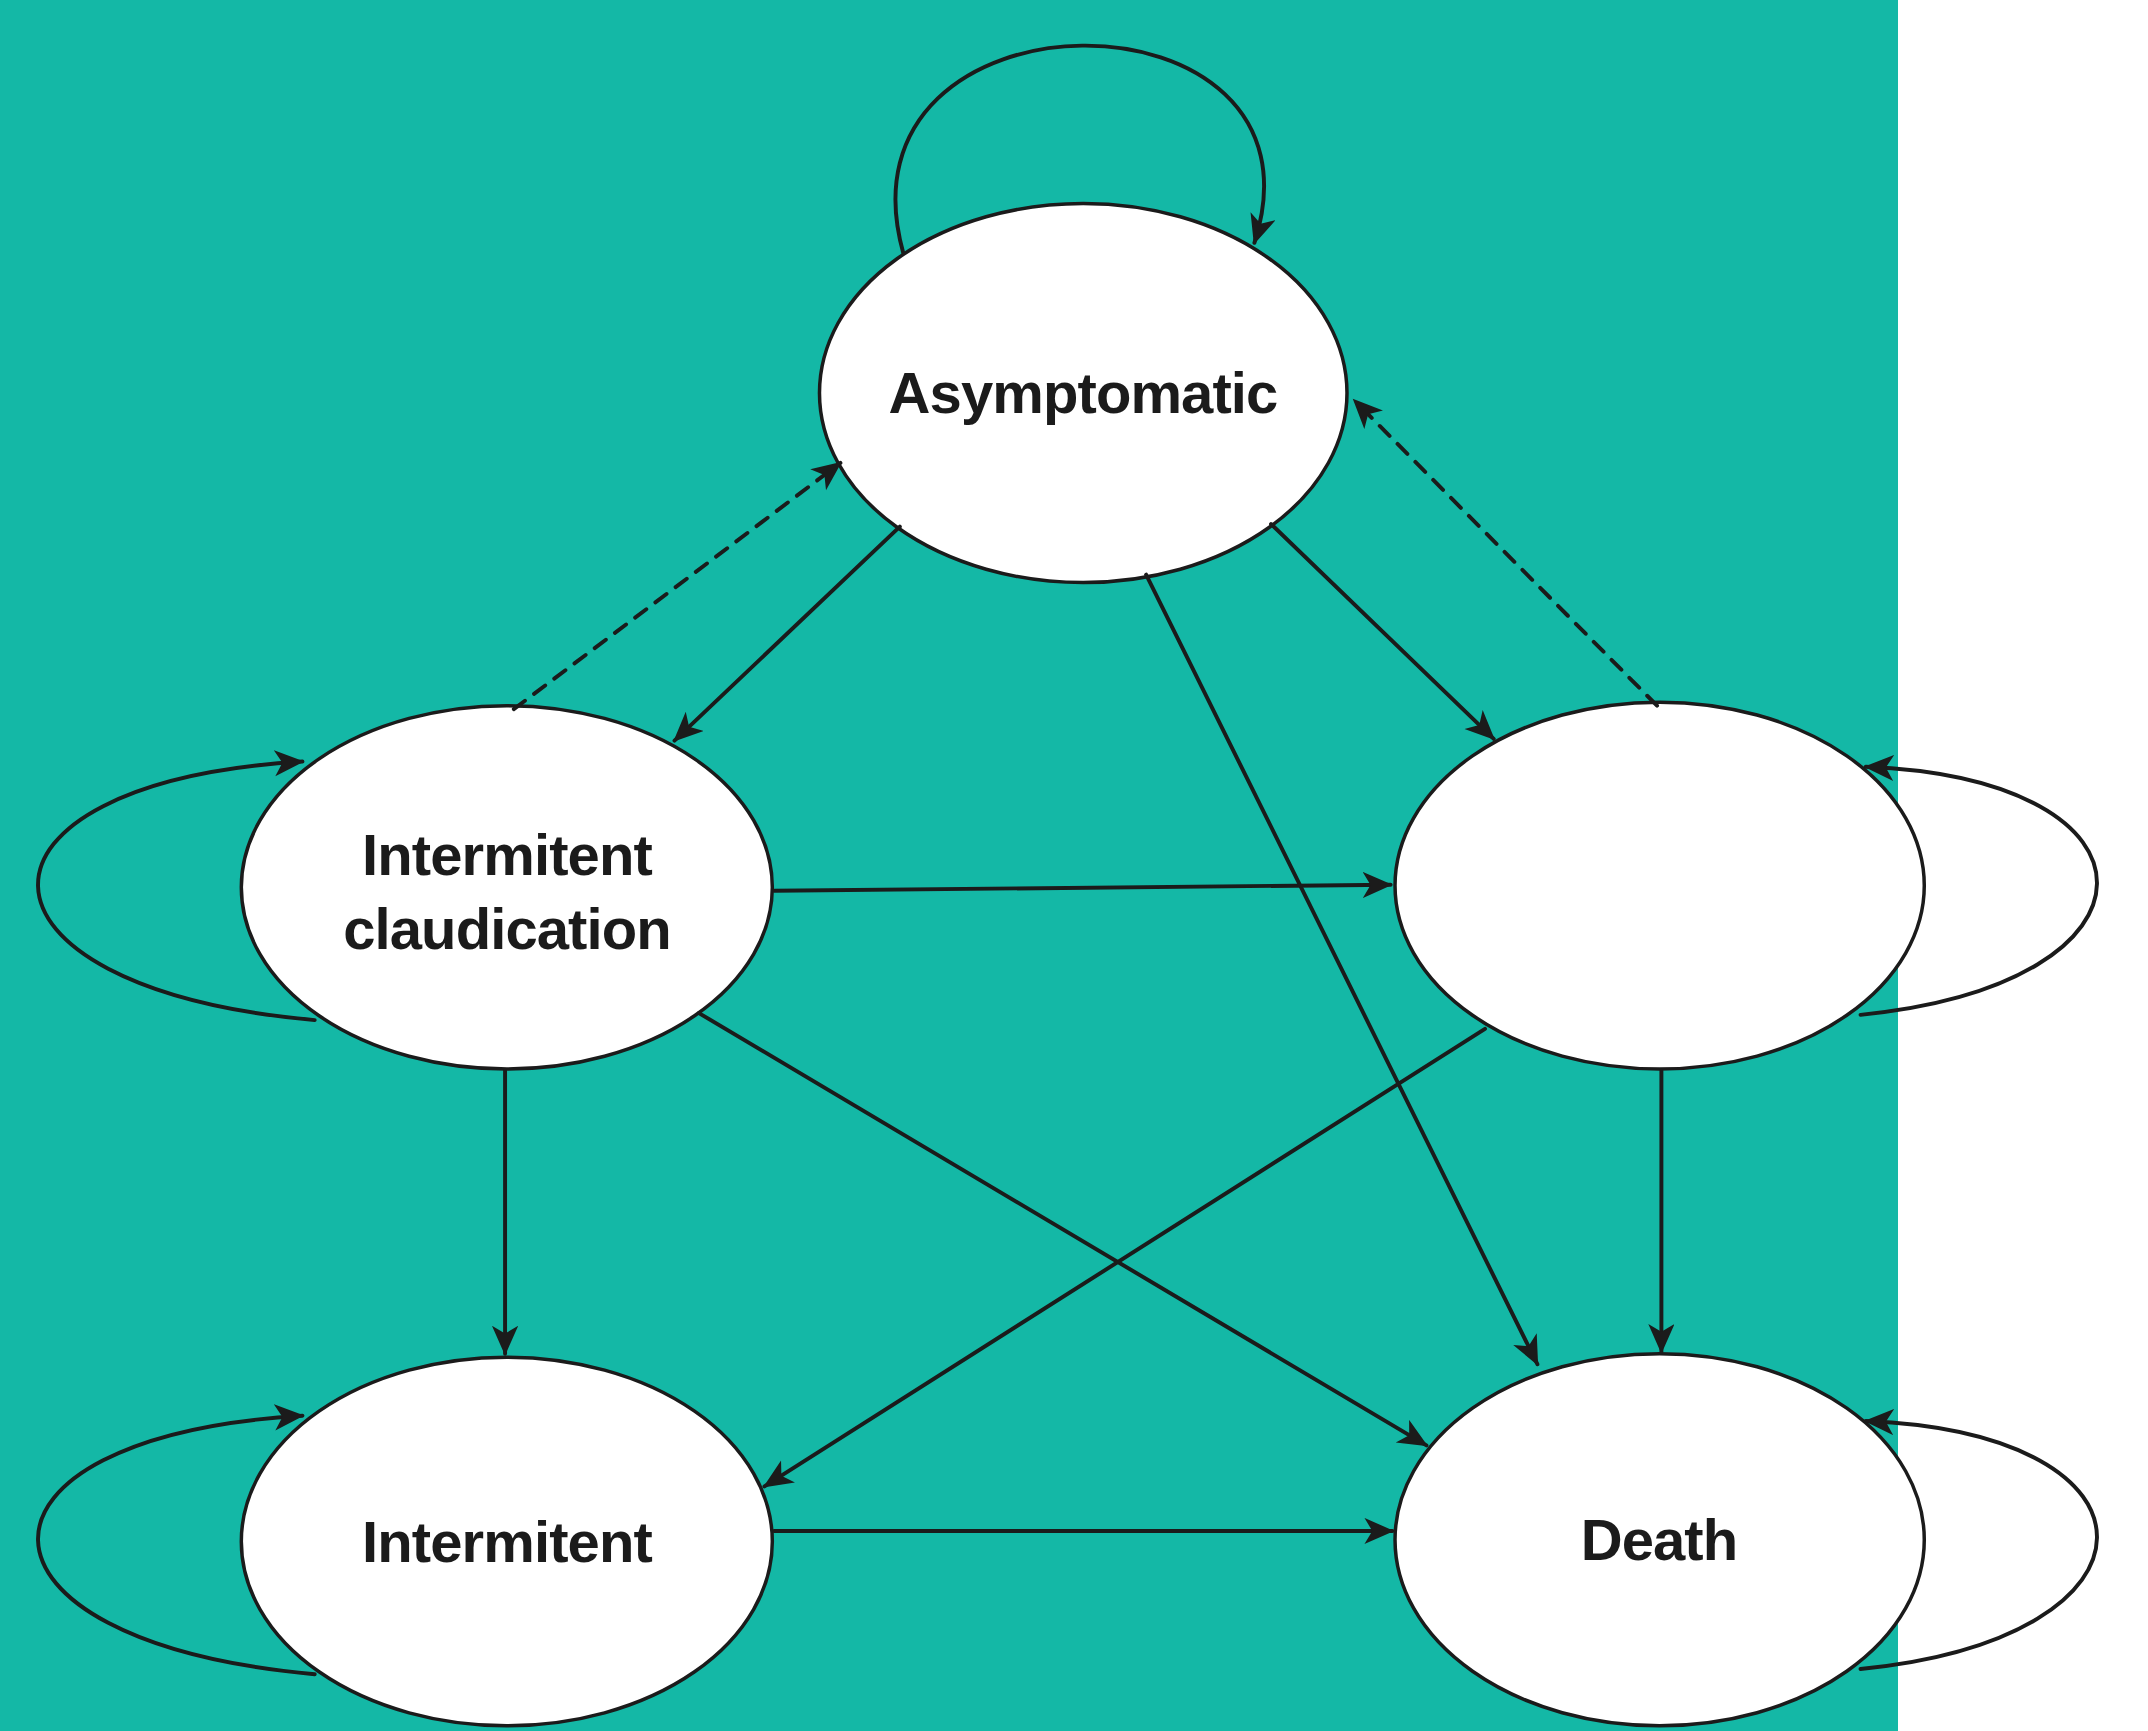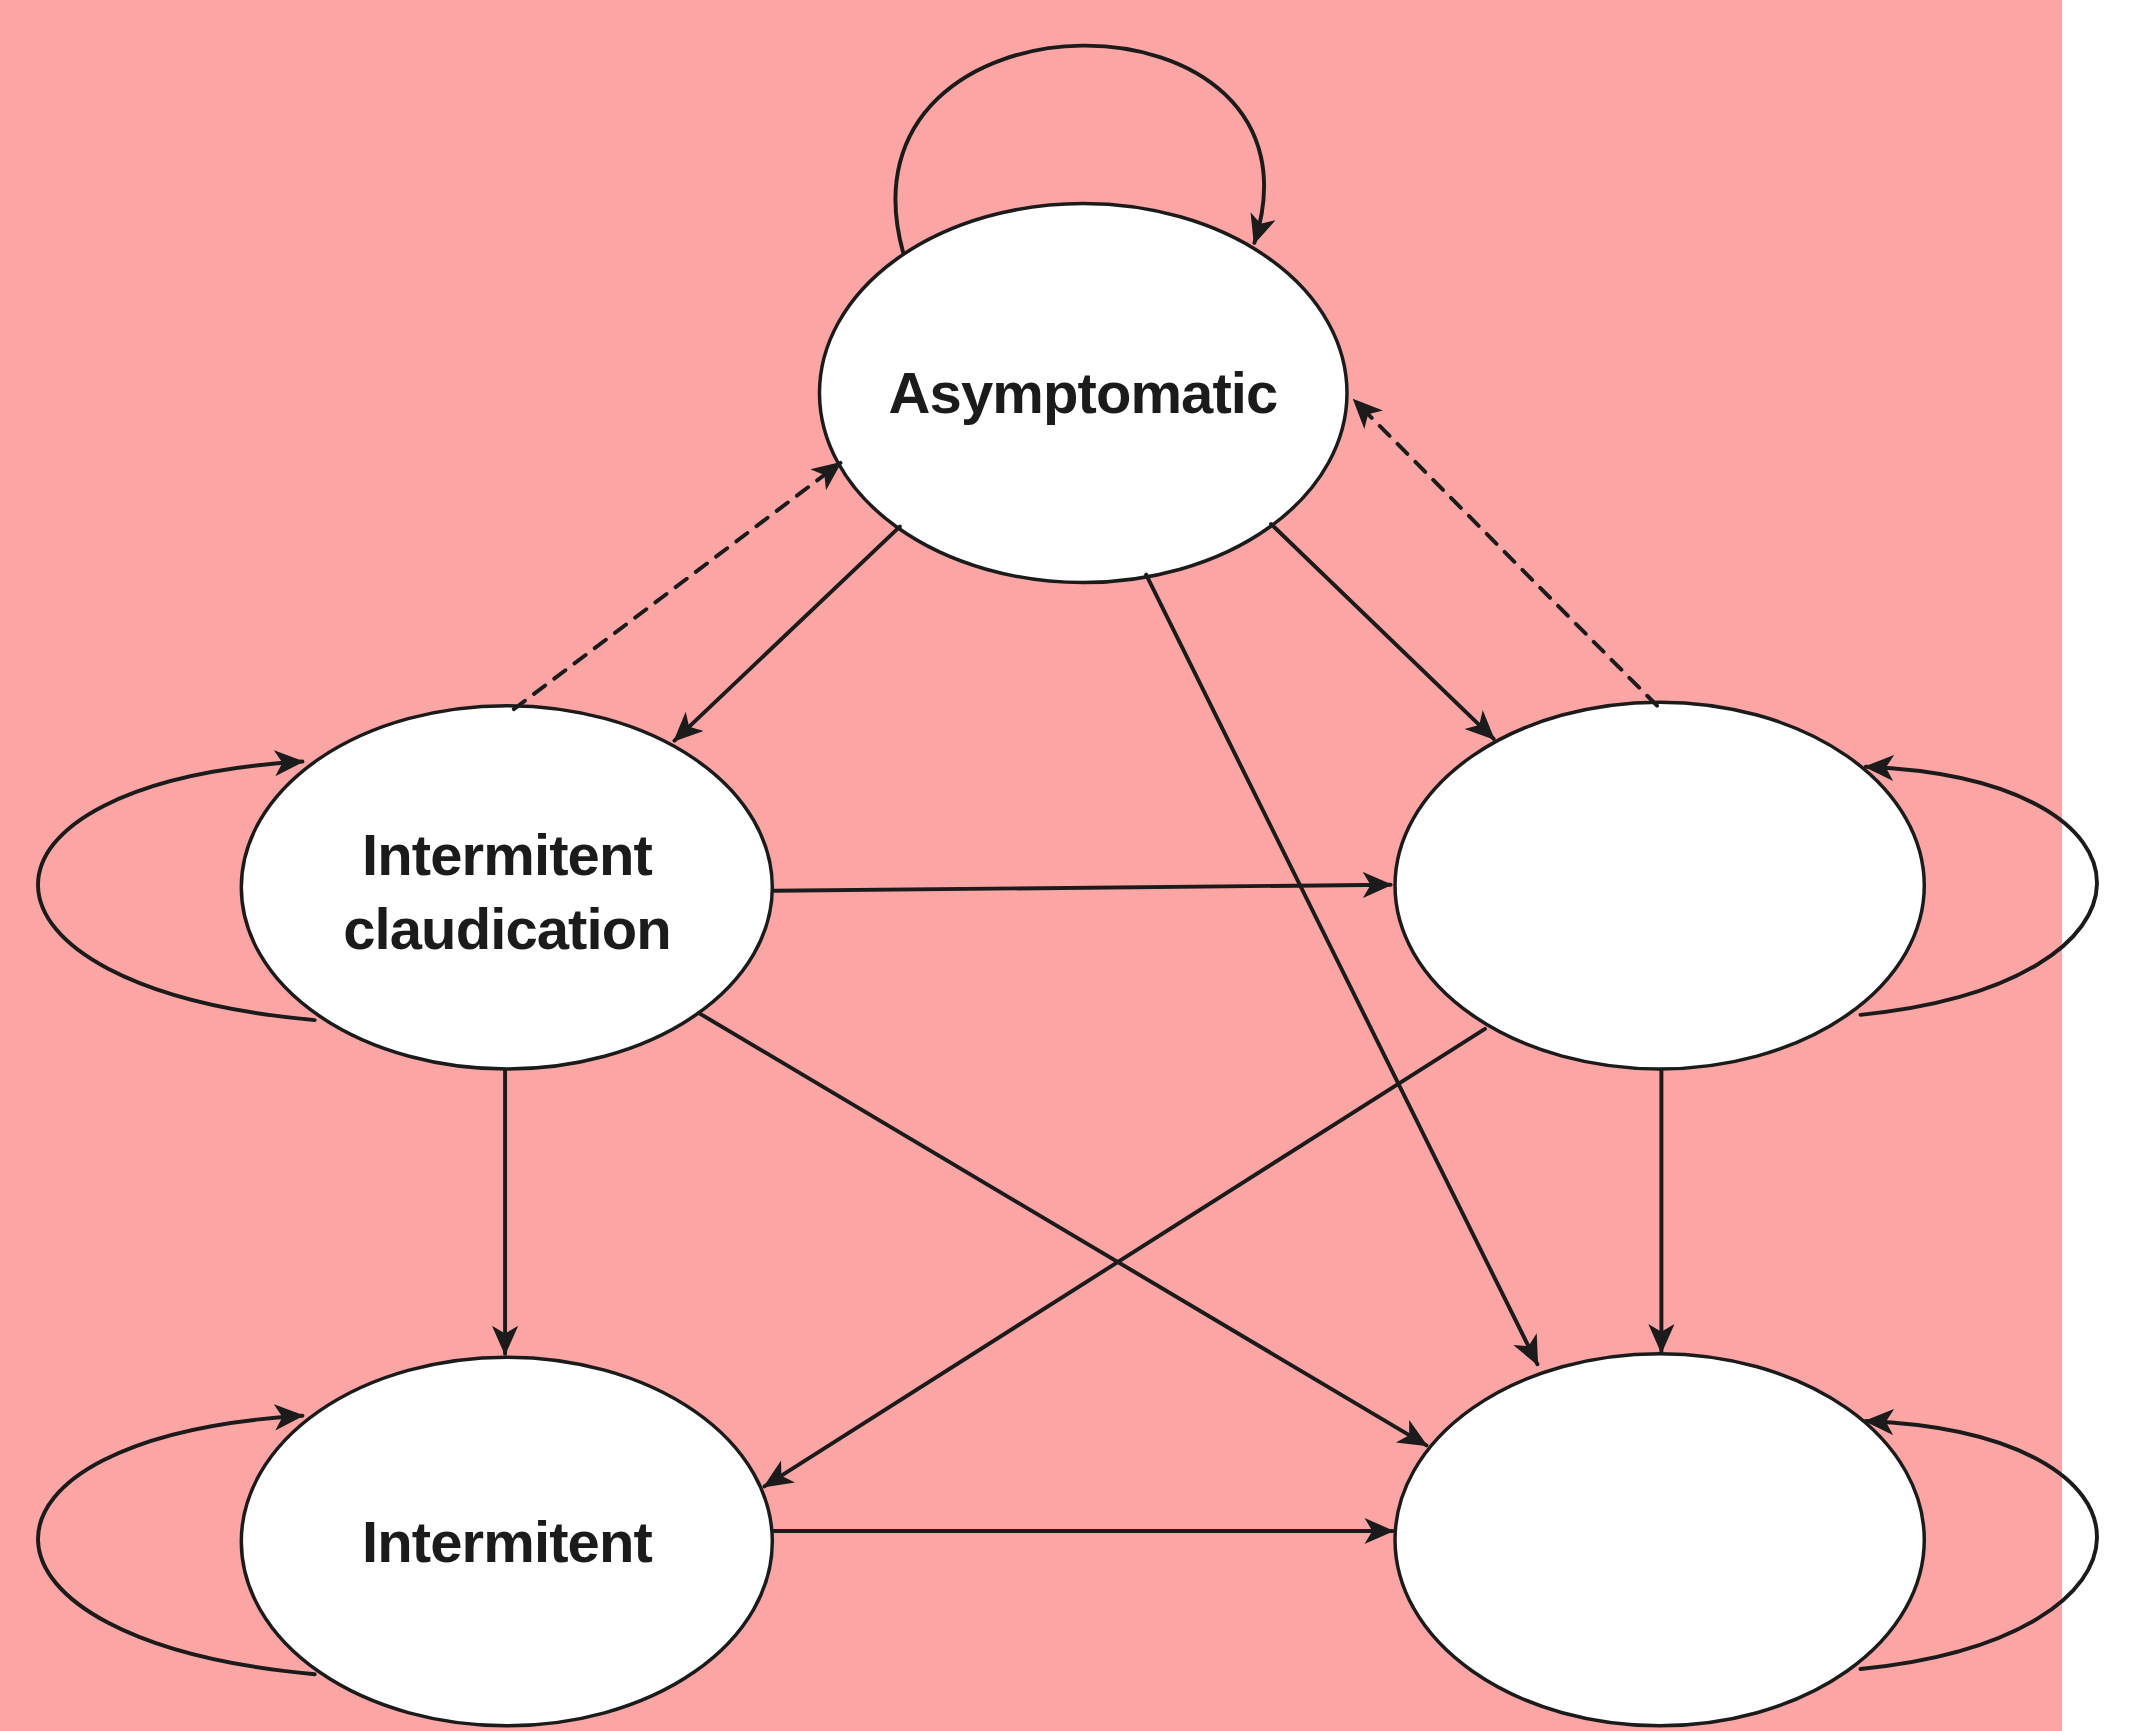--- a/index.html
+++ b/index.html
@@ -6,23 +6,23 @@
     margin: 0;
     padding: 0;
     background: #ffffff;
     width: 2149px;
     height: 1731px;
     overflow: hidden;
     font-family: "Liberation Sans", sans-serif;
   }
   .canvas {
     position: relative;
-    width: 2062px;
+    width: 1898px;
     height: 1731px;
-    background: #fca5a5;
+    background: #14b8a6;
   }
   .canvas svg {
     position: absolute;
     left: 0;
     top: 0;
   }
   .node-label {
     position: absolute;
     transform: translate(-50%, -50%);
     text-align: center;
@@ -85,14 +85,15 @@
     <path class="edge" d="M 578 1226 L 578 1550" marker-end="url(#arrow)"></path>
     <path class="edge" d="M 800 1160 L 1633 1655" marker-end="url(#arrow)"></path>
     <path class="edge" d="M 1700 1178 L 875 1702" marker-end="url(#arrow)"></path>
     <path class="edge" d="M 1902 1226 L 1902 1548" marker-end="url(#arrow)"></path>
     <path class="edge" d="M 886 1753 L 1594 1753" marker-end="url(#arrow)"></path>
   </svg>
 
   <div class="node-label lbl-asymptomatic">Asymptomatic</div>
   <div class="node-label lbl-ic">Intermitent claudication</div>
   <div class="node-label lbl-amputation">Intermitent</div>
+  <div class="node-label lbl-death">Death</div>
 </div>
 
 
 </body></html>

